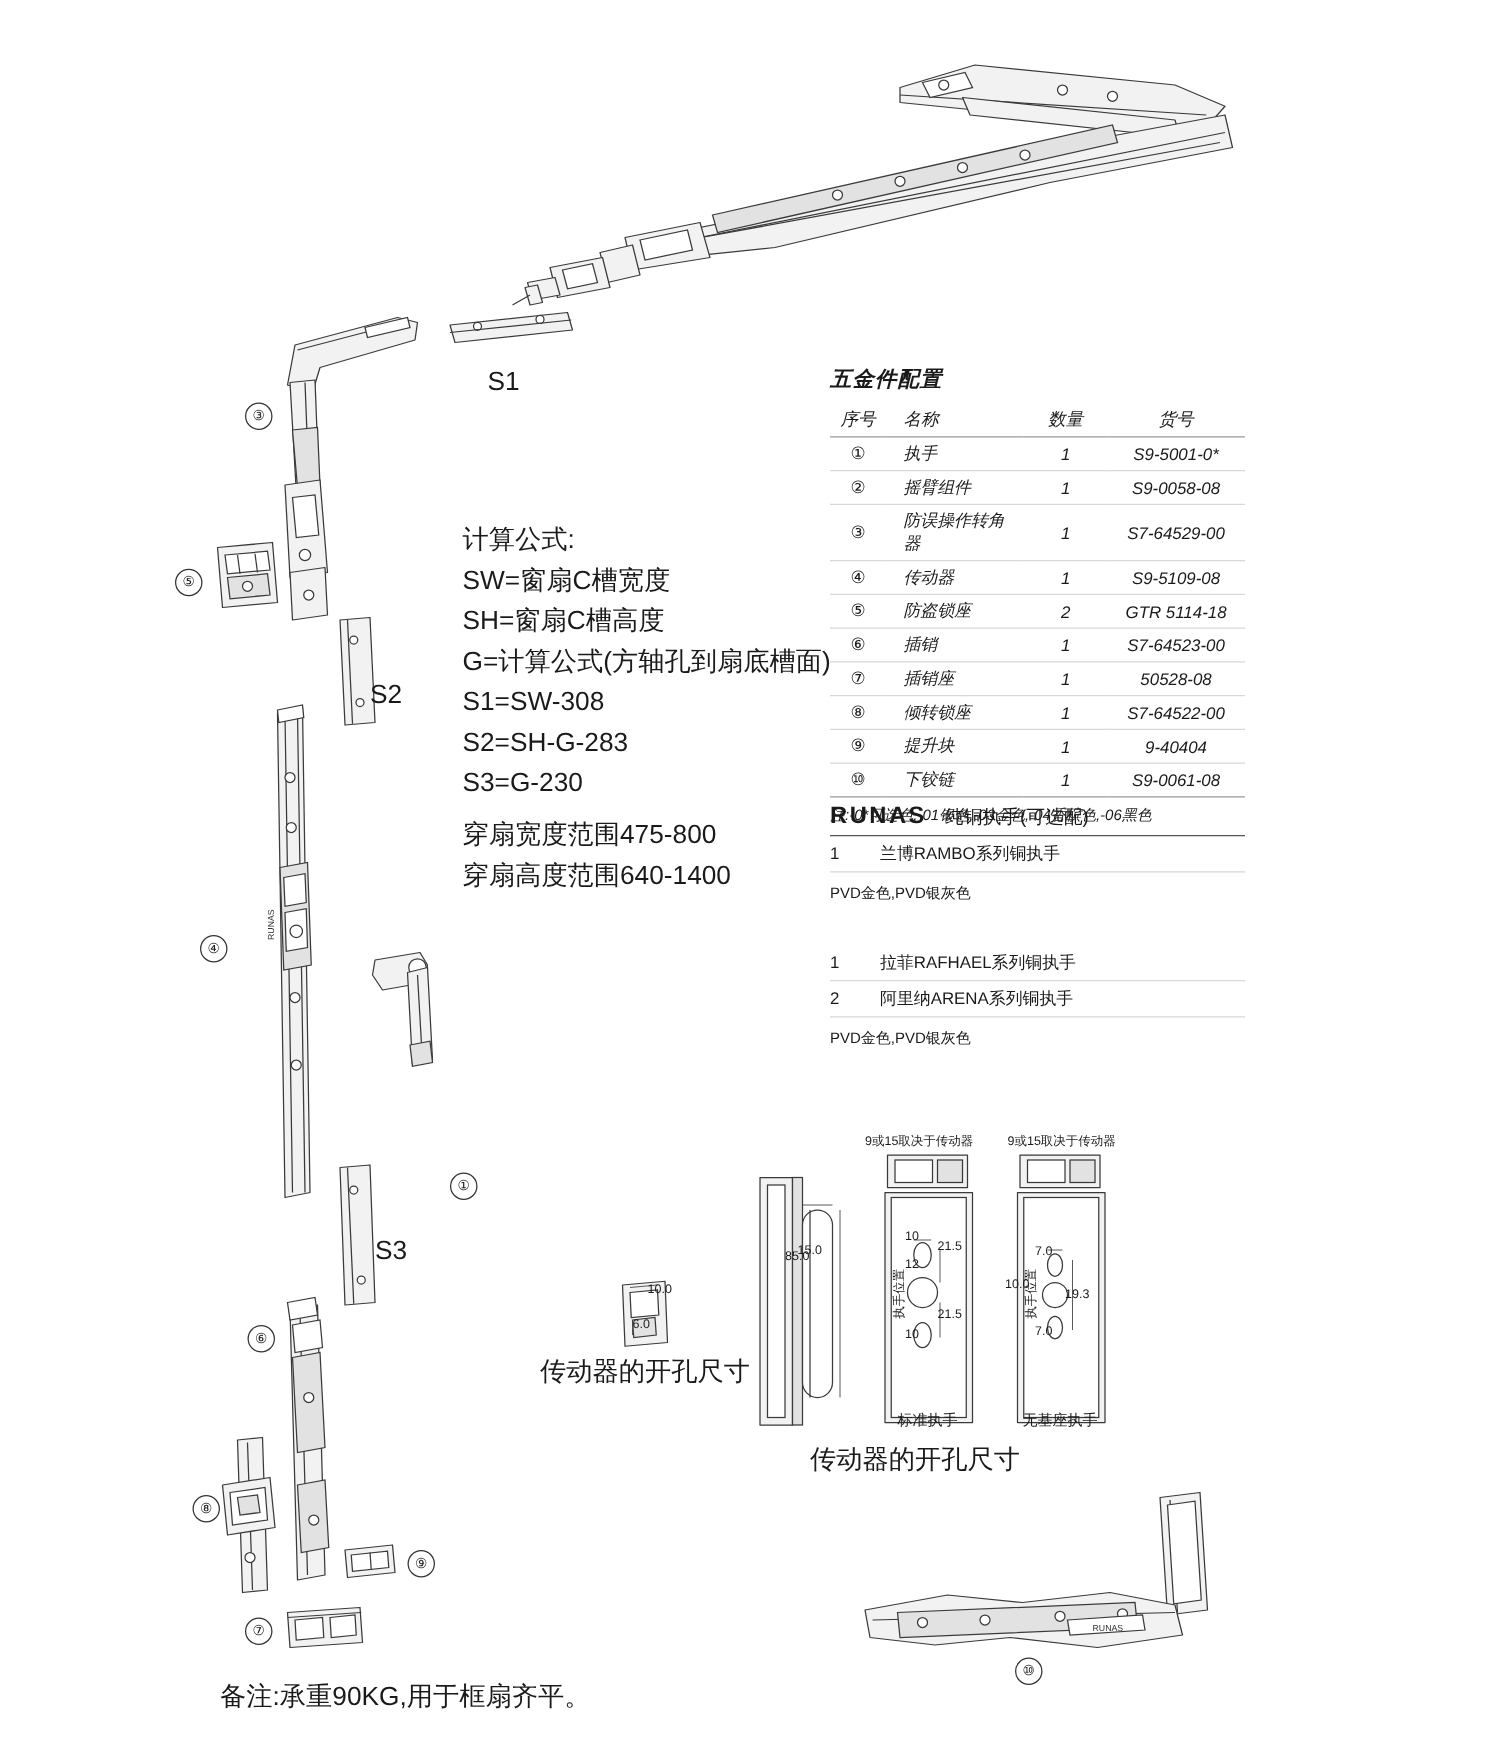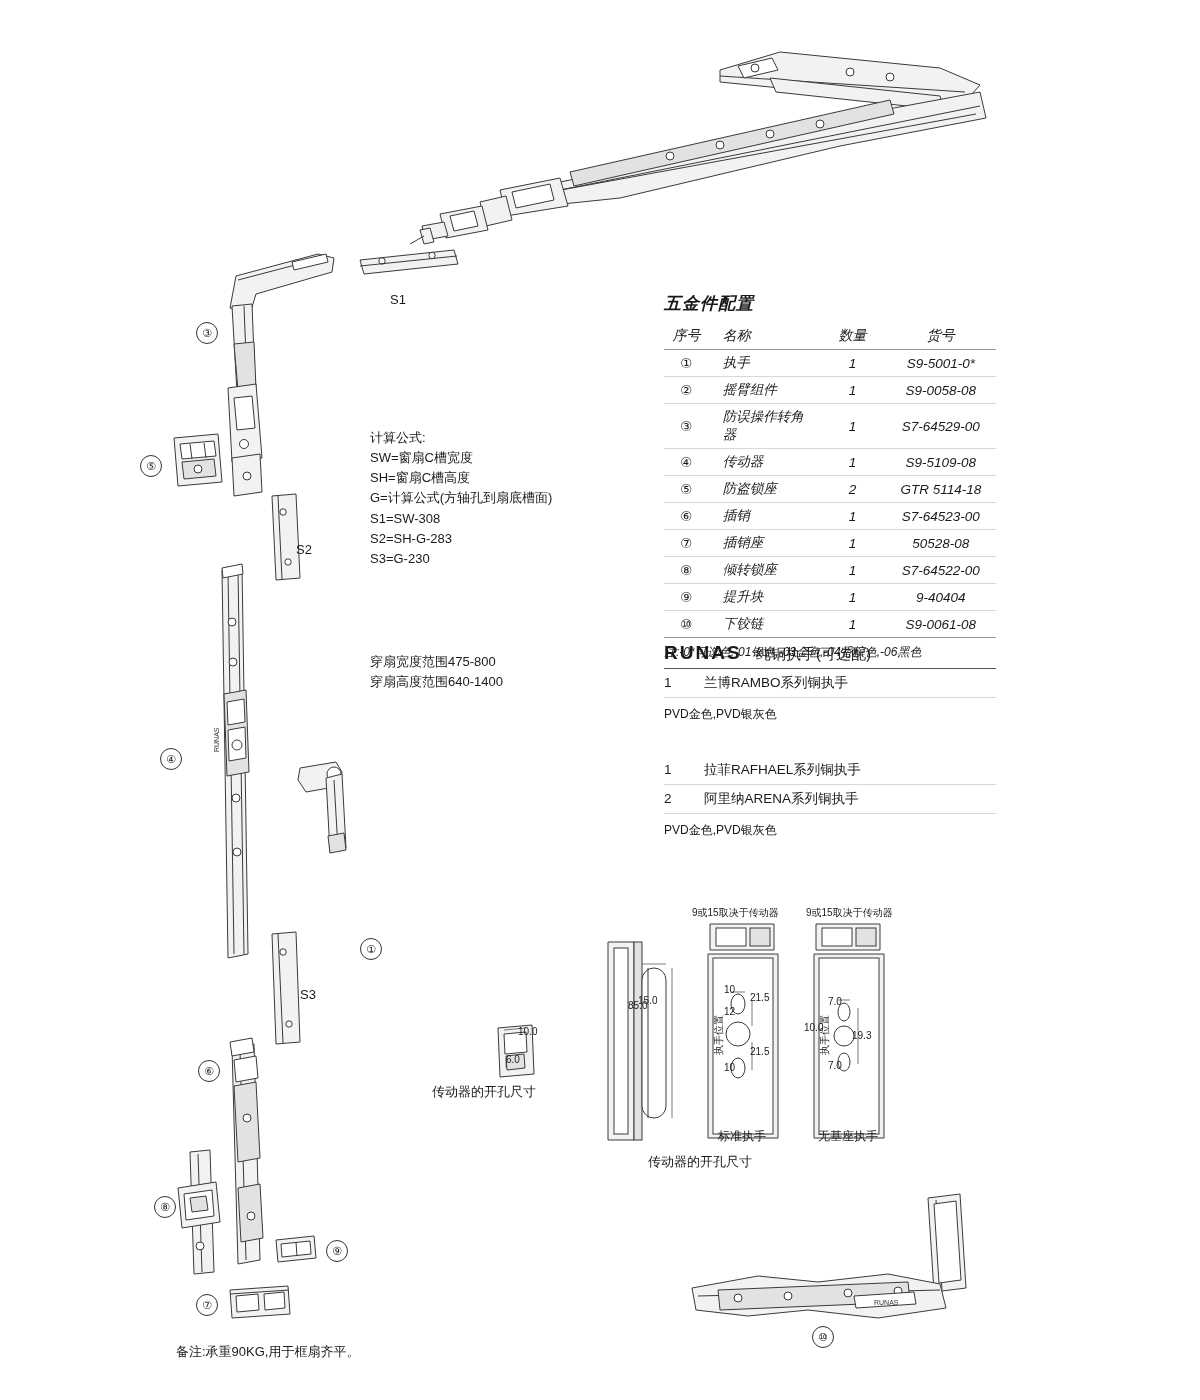--- a/index.html
+++ b/index.html
@@ -5,21 +5,21 @@
   html,body{margin:0;padding:0;}
   body{
     width:1200px;height:1400px;position:relative;
     background:#ffffff;
     font-family:"Liberation Sans","DejaVu Sans",sans-serif;
     color:#1a1a1a;
     overflow:hidden;
   }
   .abs{position:absolute;}
   
-  .txt{font-size:13px;line-height:1.55;white-space:pre;}
+  .txt{font-size:21px;line-height:1.55;white-space:pre;}
   .small{font-size:12px;}
   .tiny{font-size:10px;}
 
   
   .circ{
     width:20px;height:20px;border:1px solid #333;border-radius:50%;
     display:inline-flex;align-items:center;justify-content:center;
     font-size:11px;line-height:1;color:#222;background:#fff;
   }
 
@@ -210,21 +210,21 @@
 <div class="abs" style="left:226px;top:1284px;">
 <svg width="70" height="36" viewBox="0 0 70 36">
   <path class="st" d="M4,6 L62,2 L64,30 L6,34 Z"></path>
   <path class="st3" d="M10,12 L32,10 L33,26 L11,28 Z"></path>
   <path class="st3" d="M38,10 L58,8 L59,24 L39,26 Z"></path>
   <path class="ln" d="M4,10 L63,6"></path>
 </svg>
 </div>
 <div class="abs circ" style="left:196px;top:1294px;">⑦</div>
 
-<div class="abs" style="left:370px;top:428px;">
+<div class="abs" style="left:370px;top:416px;">
   <div class="txt">计算公式:</div>
   <div class="txt">SW=窗扇C槽宽度</div>
   <div class="txt">SH=窗扇C槽高度</div>
   <div class="txt">G=计算公式(方轴孔到扇底槽面)</div>
   <div class="txt">S1=SW-308</div>
   <div class="txt">S2=SH-G-283</div>
   <div class="txt">S3=G-230</div>
 </div>
 
 <div class="abs" style="left:370px;top:652px;">

